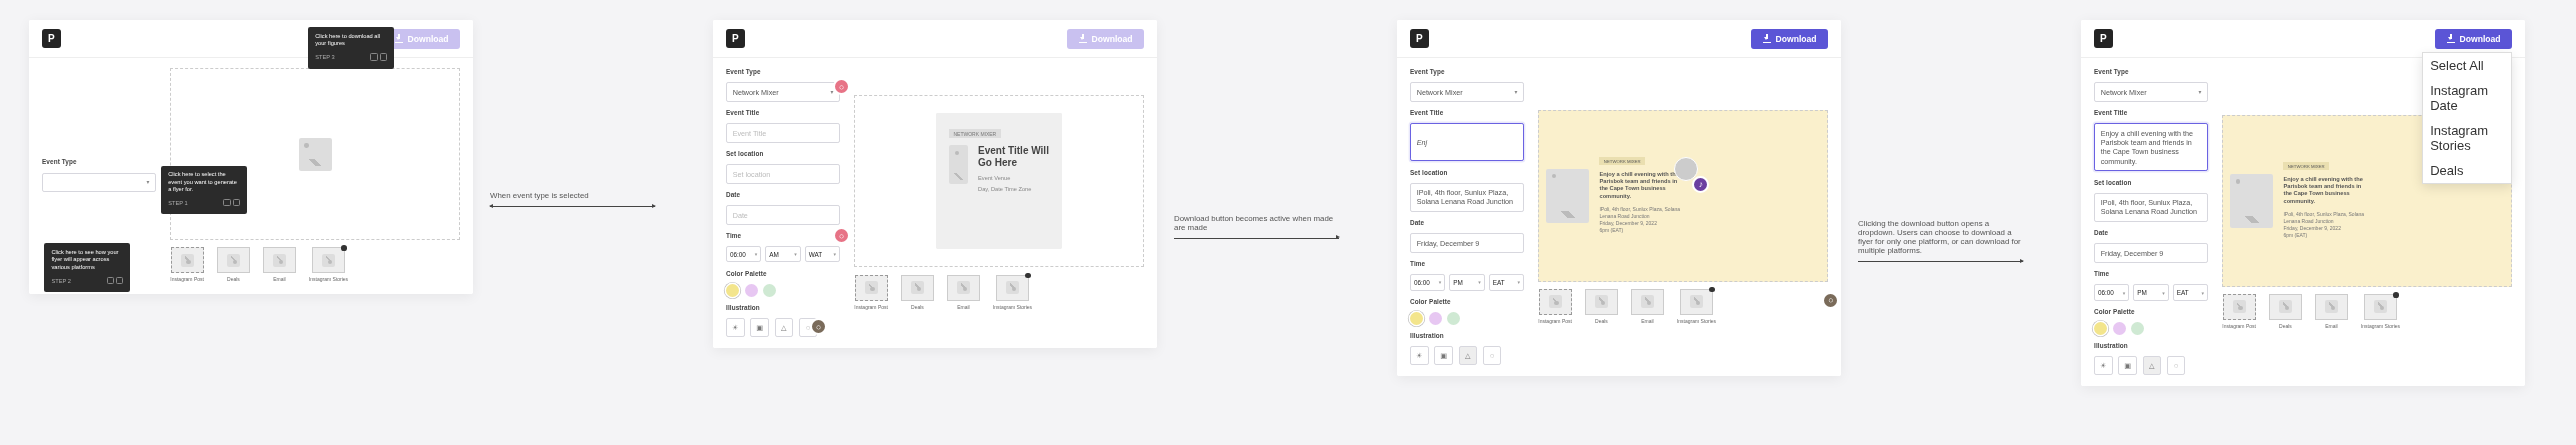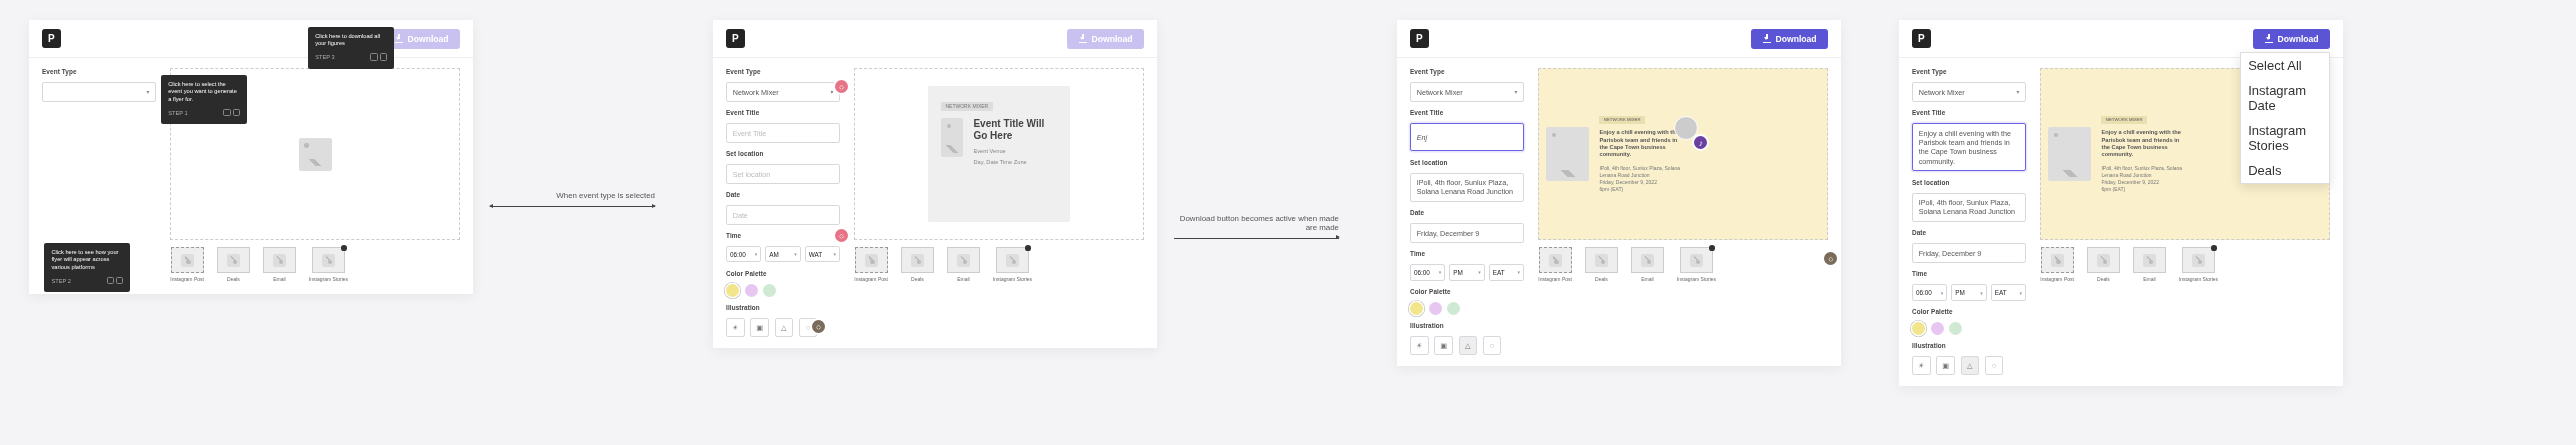--- a/index.html
+++ b/index.html
@@ -75,21 +75,21 @@
     left: 1.4px; top: 2.9px;
     width: 0; height: 0;
     border-left: 2.9px solid transparent;
     border-right: 2.9px solid transparent;
     border-top: 3.6px solid #fff;
   }
   .dl-icon .bar {
     position: absolute; left: 0; bottom: 0;
     width: 8.6px; height: 1.4px; background: #fff;
   }
-  .body { display: flex; gap: 14.3px; padding: 10px 13px 0 13px; }
+  .body { display: flex; gap: 14.3px; padding: 10px 13px 0 13px; align-items: center; }
   .form { width: 114px; display: flex; flex-direction: column; gap: 7.2px; position: relative; }
   .label {
     font-size: 6.4px;
     letter-spacing: 0.1px;
     color: #444;
     font-weight: 600;
   }
   .select, .input {
     border: 0.7px solid #d7d7de;
     border-radius: 2.1px;
@@ -207,21 +207,21 @@
   }
   .m-pink { background: #e77386; }
   .m-brown { background: #7a6b5a; }
   .m-purple { background: #6b3fa0; }
   
   .caption {
     width: 165px;
     align-self: center;
     font-size: 7.9px;
     color: #555;
-    text-align: right;
+    text-align: left;
     margin-top: 84px;
     position: relative;
   }
   .caption .arrow {
     margin-top: 5.7px;
     height: 0.7px; background: #444; width: 100%;
     position: relative;
   }
   .caption .arrow::after {
     content:"";
@@ -232,21 +232,21 @@
   }
   .caption.leading .arrow::before {
     content:"";
     position:absolute; left:-0.7px; top:-2.1px;
     border-right:4.3px solid #444;
     border-top:2.5px solid transparent;
     border-bottom:2.5px solid transparent;
   }
   
   .card-big {
-    width: 142px; height: 136px;
+    width: 126px; height: 136px;
     background: #efefef;
     border-radius: 1.4px;
     display: flex; flex-direction: column; gap: 7.2px;
     padding: 15.7px 13px;
   }
   .card-big .badge {
     background: #ddd; width: fit-content; padding: 1.4px 4.3px;
     font-size: 5px; color: #777;
   }
   .card-big .title { font-size: 10px; font-weight: 700; color: #444; line-height:1.2;}
@@ -493,21 +493,21 @@
     </div>
     <div class="body">
       <div class="form">
         <div class="label">Event Type</div>
         <div class="select">
           <span>Network Mixer</span>
           <span class="chev">▾</span>
         </div>
 
         <div class="label">Event Title</div>
-        <div class="input active" style="height:28px;font-style:italic;">Enj</div>
+        <div class="input active" style="height:38px;font-style:italic;">Enj</div>
 
         <div class="label">Set location</div>
         <div class="input" style="height:auto; line-height:1.3;">IPoli, 4th floor, Sunlux Plaza, Solana Lenana Road Junction</div>
 
         <div class="label">Date</div>
         <div class="input">Friday, December 9</div>
 
         <div class="label">Time</div>
         <div class="row3">
           <div class="cell">
@@ -580,20 +580,24 @@
                 <span class="dot"></span>
               </div>
               <span>Instagram Stories</span>
             </div>
           <div class="marker m-brown" style="top:2.9px; right:-11.4px;">○</div>
         </div>
       </div>
     </div>
   </div>
 
+  <div class="caption">
+    <div>Clicking the download button opens a dropdown. Users can choose to download a flyer for only one platform, or can download for multiple platforms.</div>
+    <div class="arrow"></div>
+  </div>
 </div>
 
 <div class="col">
   <div class="screen" style="position:relative;">
     <div class="header">
       <div class="logo">P</div>
       <div class="dl-btn active">
         <span class="dl-icon">
             <span class="bar"></span>
           </span>

